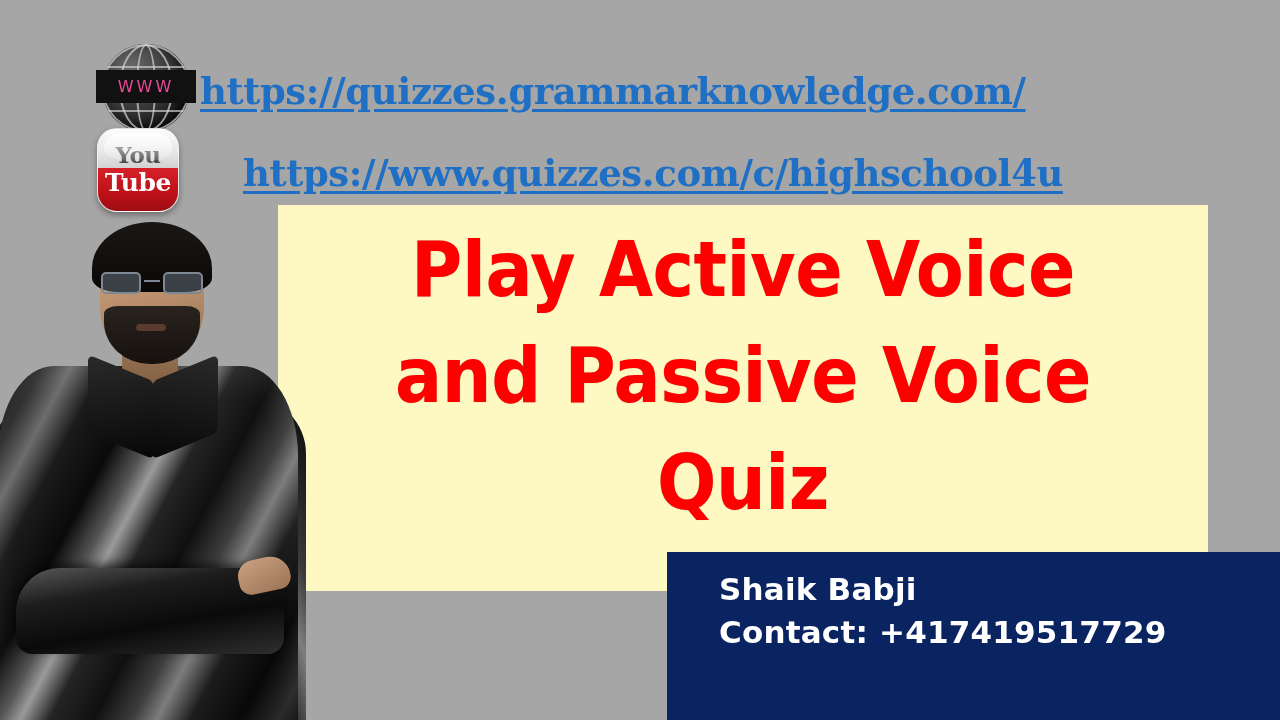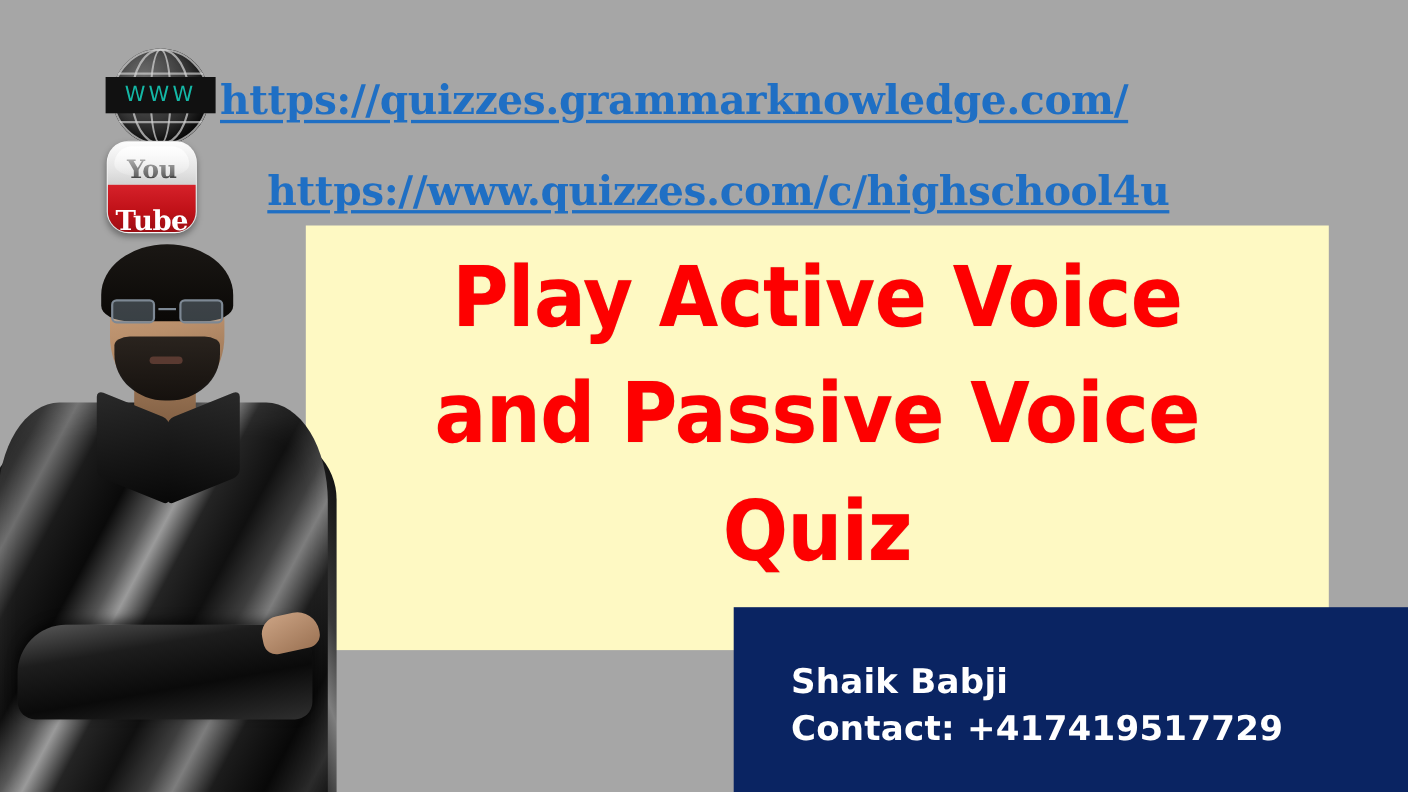--- a/index.html
+++ b/index.html
@@ -42,21 +42,21 @@
     text-shadow:0 0 1px rgba(0,0,0,0.25);
   }
 
   
   .contact-box {
     position:absolute;
     left:667px; top:552px;
     width:613px; height:168px;
     background:#0a2462;
     z-index:4;
-    padding:47px 0 0 52px;
+    padding:16px 0 0 52px;
   }
   .contact-line {
     color:#ffffff;
     font-family:"DejaVu Sans", sans-serif;
     font-weight:bold;
     font-size:31px;
     line-height:1.40;
     letter-spacing:0.2px;
     white-space:nowrap;
   }
@@ -124,24 +124,24 @@
     position:absolute;
     left:8px; top:32px;
     width:100px; height:33px;
     background:#111111;
     display:flex;
     align-items:center;
     justify-content:center;
     z-index:3;
   }
   .globe-icon .band span {
-    color:#14b8a6;
+    color:#ec4899;
     font-family:"DejaVu Sans", sans-serif;
     font-weight:normal;
-    font-size:19px;
+    font-size:16px;
     letter-spacing:3px;
     line-height:1;
   }
 
   
   .yt-icon {
     position:relative;
     width:100px; height:98px;
     flex:0 0 auto;
   }
@@ -158,21 +158,21 @@
   .yt-icon .top-half {
     position:absolute; left:0; right:0; top:0; height:47%;
     background:linear-gradient(#fdfdfd 0%, #e2e2e2 70%, #d2d2d2 100%);
     display:flex; align-items:flex-end; justify-content:center;
     padding-bottom:2px;
   }
   .yt-icon .bot-half {
     position:absolute; left:0; right:0; bottom:0; height:53%;
     background:linear-gradient(#d6212a 0%, #c01118 55%, #9d0d13 100%);
     display:flex; align-items:flex-start; justify-content:center;
-    padding-top:20px;
+    padding-top:2px;
   }
   .yt-icon .you {
     color:#4a4a4a;
     font-family:"DejaVu Serif", serif;
     font-weight:bold;
     font-size:23px;
     line-height:1;
     letter-spacing:-0.5px;
   }
   .yt-icon .tube {

